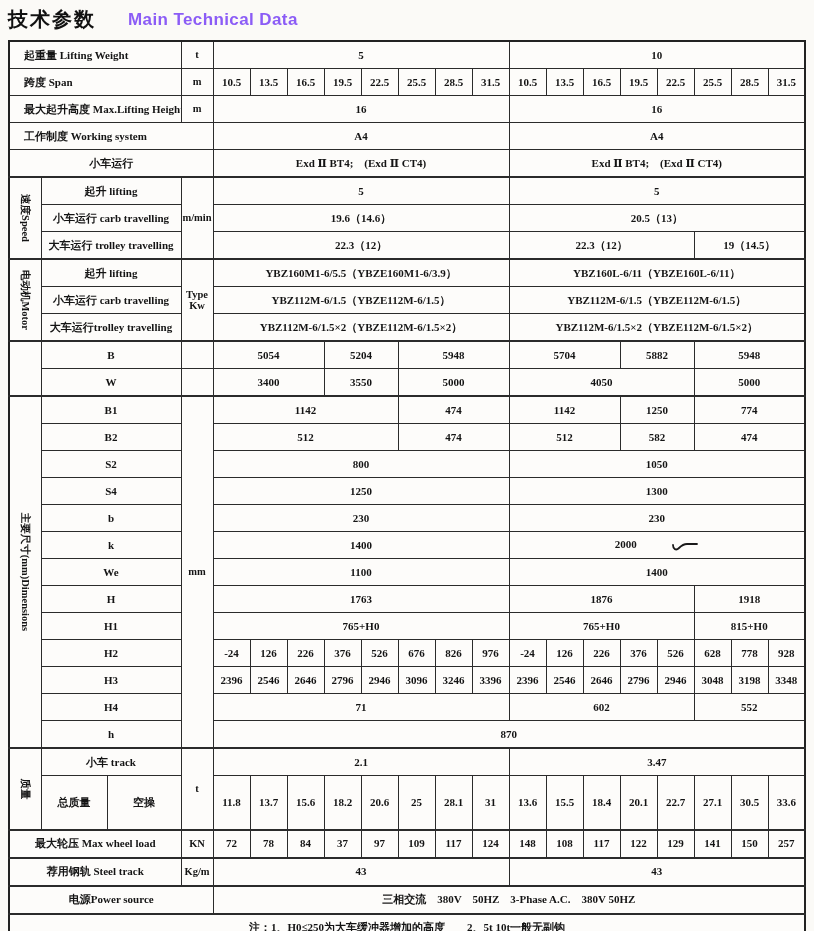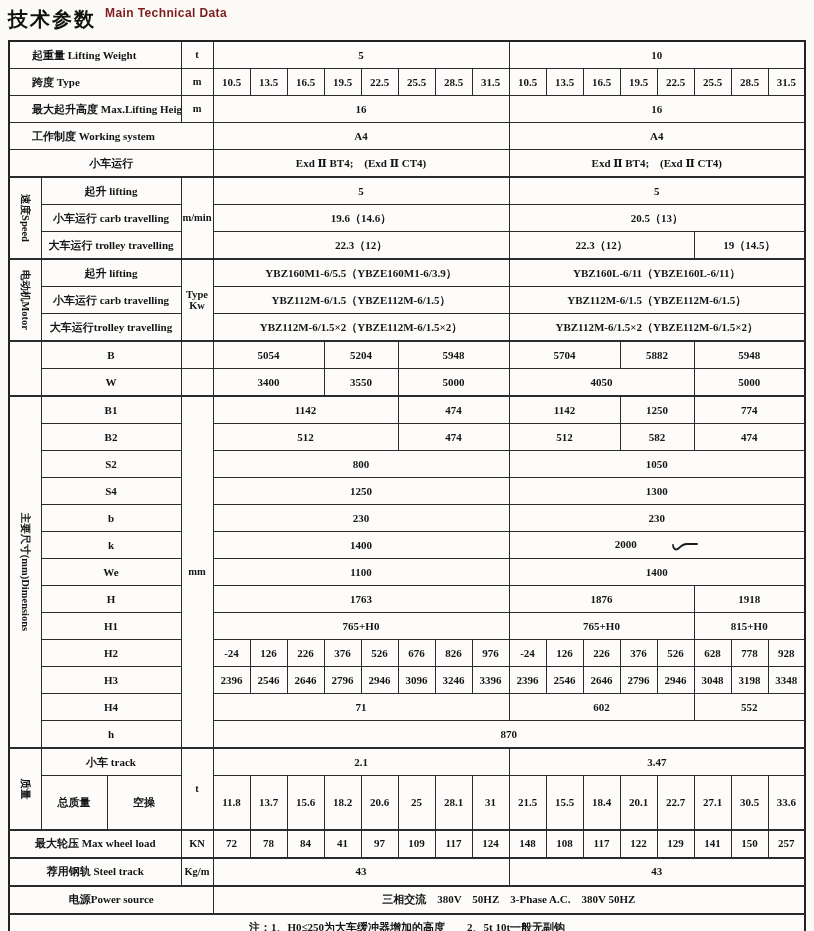--- a/index.html
+++ b/index.html
@@ -2,37 +2,37 @@
 <html><head>
 <meta charset="utf-8">
 <style>
   html,body{margin:0;padding:0;}
   body{
     width:814px;height:931px;background:#f3f1ec;
     font-family:"Liberation Serif","DejaVu Serif",serif;
     -webkit-font-smoothing:antialiased;
   }
   .page{position:relative;width:814px;height:931px;background:#fbfaf7;overflow:hidden;}
-  .title-bar{position:absolute;left:8px;top:6px;display:flex;align-items:flex-start;}
+  .title-bar{position:absolute;left:8px;top:6px;display:flex;align-items:center;}
   .title-zh{font-family:"Liberation Sans","DejaVu Sans",sans-serif;font-weight:bold;font-size:20px;color:#111;letter-spacing:2px;}
-  .title-en{font-family:"Liberation Sans","DejaVu Sans",sans-serif;font-weight:bold;font-size:12px;color:#7f1d1d;margin-left:9px;letter-spacing:0.4px;}
+  .title-en{font-family:"Liberation Sans","DejaVu Sans",sans-serif;font-weight:bold;font-size:17px;color:#8b5cf6;margin-left:32px;letter-spacing:0.4px;}
   table.spec{
     position:absolute;left:8px;top:40px;width:798px;
     border-collapse:collapse;table-layout:fixed;
     border:2px solid #222;background:#fdfcfa;
   }
   td{
     border:1px solid #2b2b2b;
     font-size:11px;font-weight:bold;color:#141414;
     text-align:center;vertical-align:middle;
     height:26px;line-height:1.15;padding:0 1px;
     overflow:hidden;white-space:nowrap;
   }
   tr.sec td{border-top-width:2px;}
-  td.lab{text-align:left;padding-left:22px;white-space:nowrap;}
+  td.lab{text-align:left;padding-left:14px;white-space:nowrap;}
   td.unit{font-size:10.5px;padding:0;white-space:normal;line-height:1.05;}
   td.vcell{position:relative;padding:0;}
   .vtext{
     position:absolute;left:50%;top:50%;
     transform:translate(-50%,-50%) rotate(90deg);
     white-space:nowrap;font-size:10.5px;font-weight:bold;color:#141414;
   }
   .pen-mark{display:inline-block;margin-left:34px;vertical-align:middle;line-height:0;}
 </style>
 </head>
@@ -67,21 +67,21 @@
         <col style="width:37px">
     </colgroup>
     <tbody>
         <tr>
           <td colspan="3" class="lab">起重量 Lifting Weight</td>
           <td class="unit">t</td>
           <td colspan="8">5</td>
           <td colspan="8">10</td>
         </tr>
         <tr>
-          <td colspan="3" class="lab">跨度 Type</td>
+          <td colspan="3" class="lab">跨度 Span</td>
           <td class="unit">m</td>
           <td>10.5</td>
           <td>13.5</td>
           <td>16.5</td>
           <td>19.5</td>
           <td>22.5</td>
           <td>25.5</td>
           <td>28.5</td>
           <td>31.5</td>
           <td>10.5</td>
@@ -288,36 +288,36 @@
           <td>总质量</td>
           <td>空操</td>
           <td>11.8</td>
           <td>13.7</td>
           <td>15.6</td>
           <td>18.2</td>
           <td>20.6</td>
           <td>25</td>
           <td>28.1</td>
           <td>31</td>
-          <td>21.5</td>
+          <td>13.6</td>
           <td>15.5</td>
           <td>18.4</td>
           <td>20.1</td>
           <td>22.7</td>
           <td>27.1</td>
           <td>30.5</td>
           <td>33.6</td>
         </tr>
         <tr class="sec">
           <td colspan="3">最大轮压 Max wheel load</td>
           <td class="unit">KN</td>
           <td>72</td>
           <td>78</td>
           <td>84</td>
-          <td>41</td>
+          <td>37</td>
           <td>97</td>
           <td>109</td>
           <td>117</td>
           <td>124</td>
           <td>148</td>
           <td>108</td>
           <td>117</td>
           <td>122</td>
           <td>129</td>
           <td>141</td>

